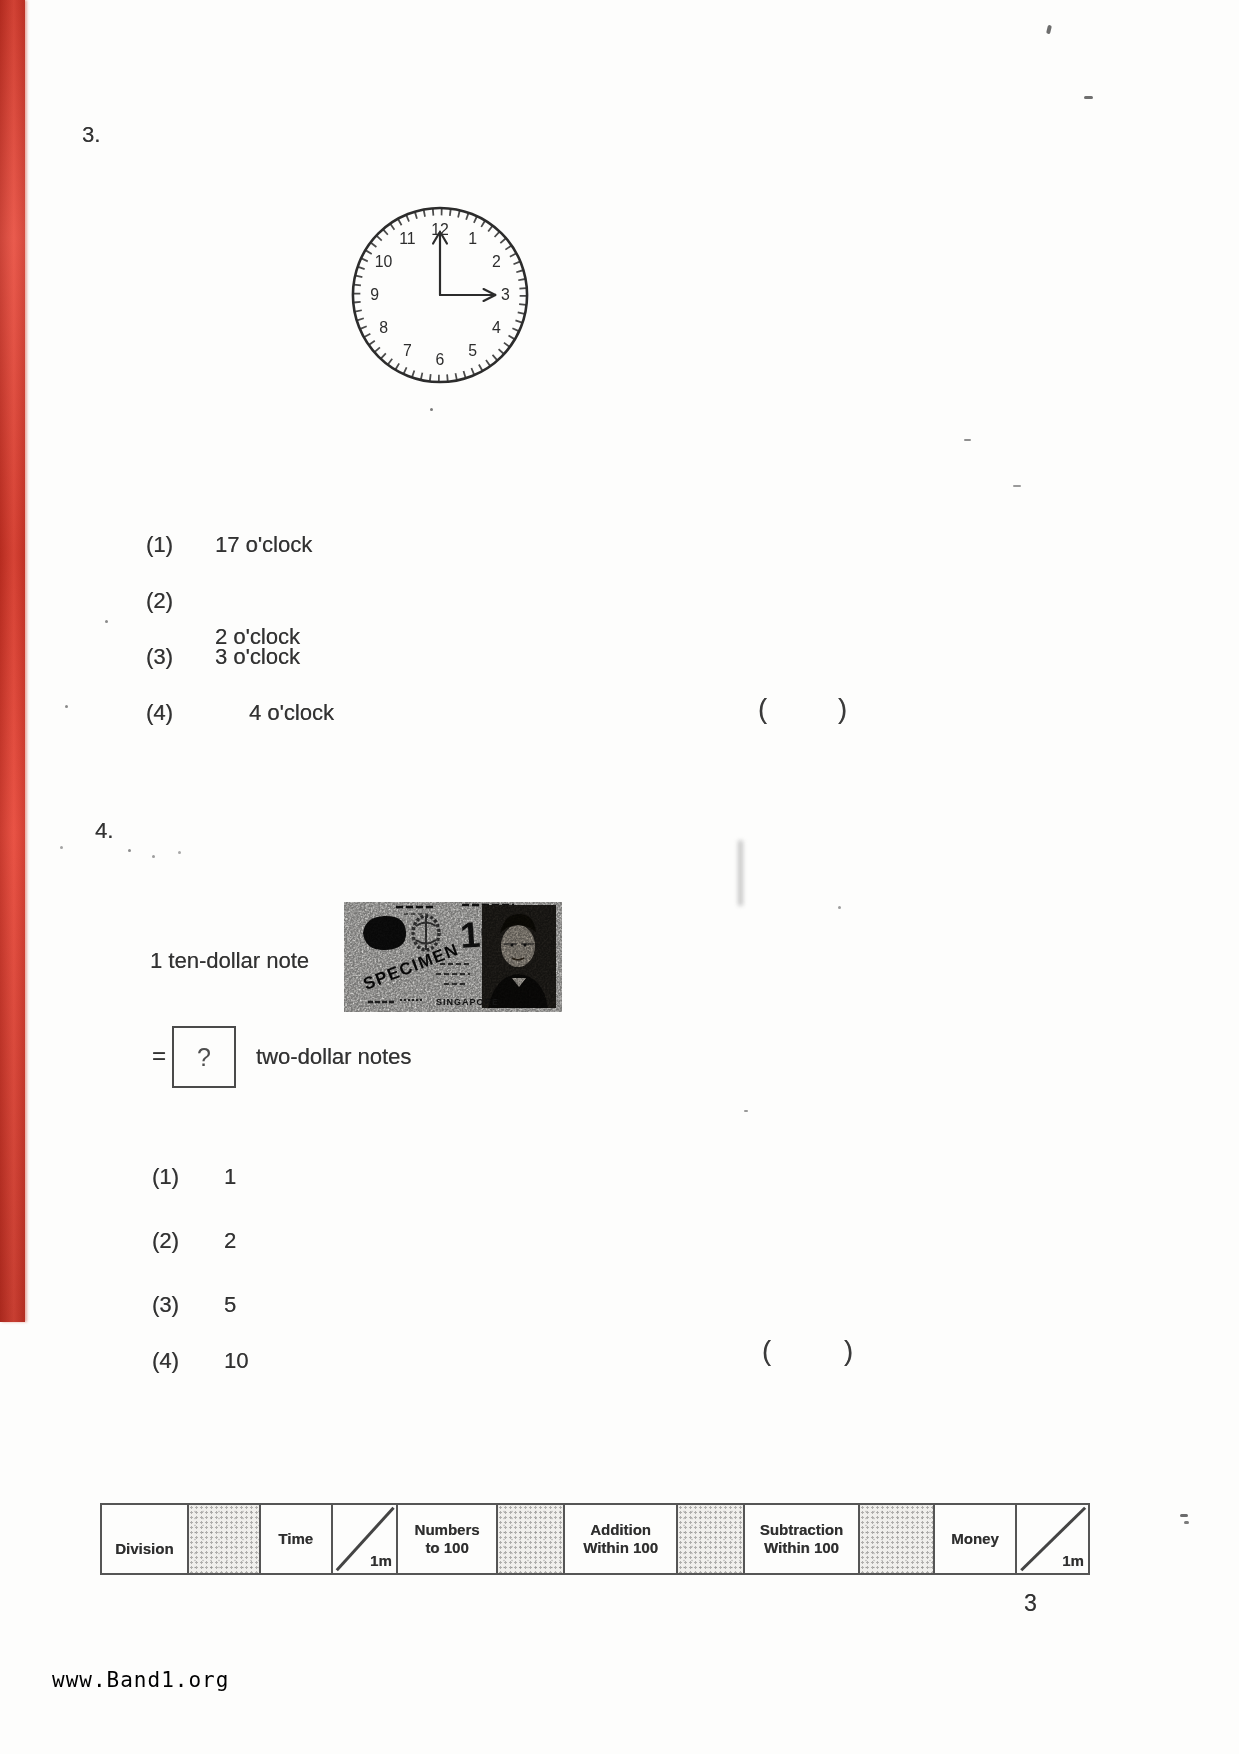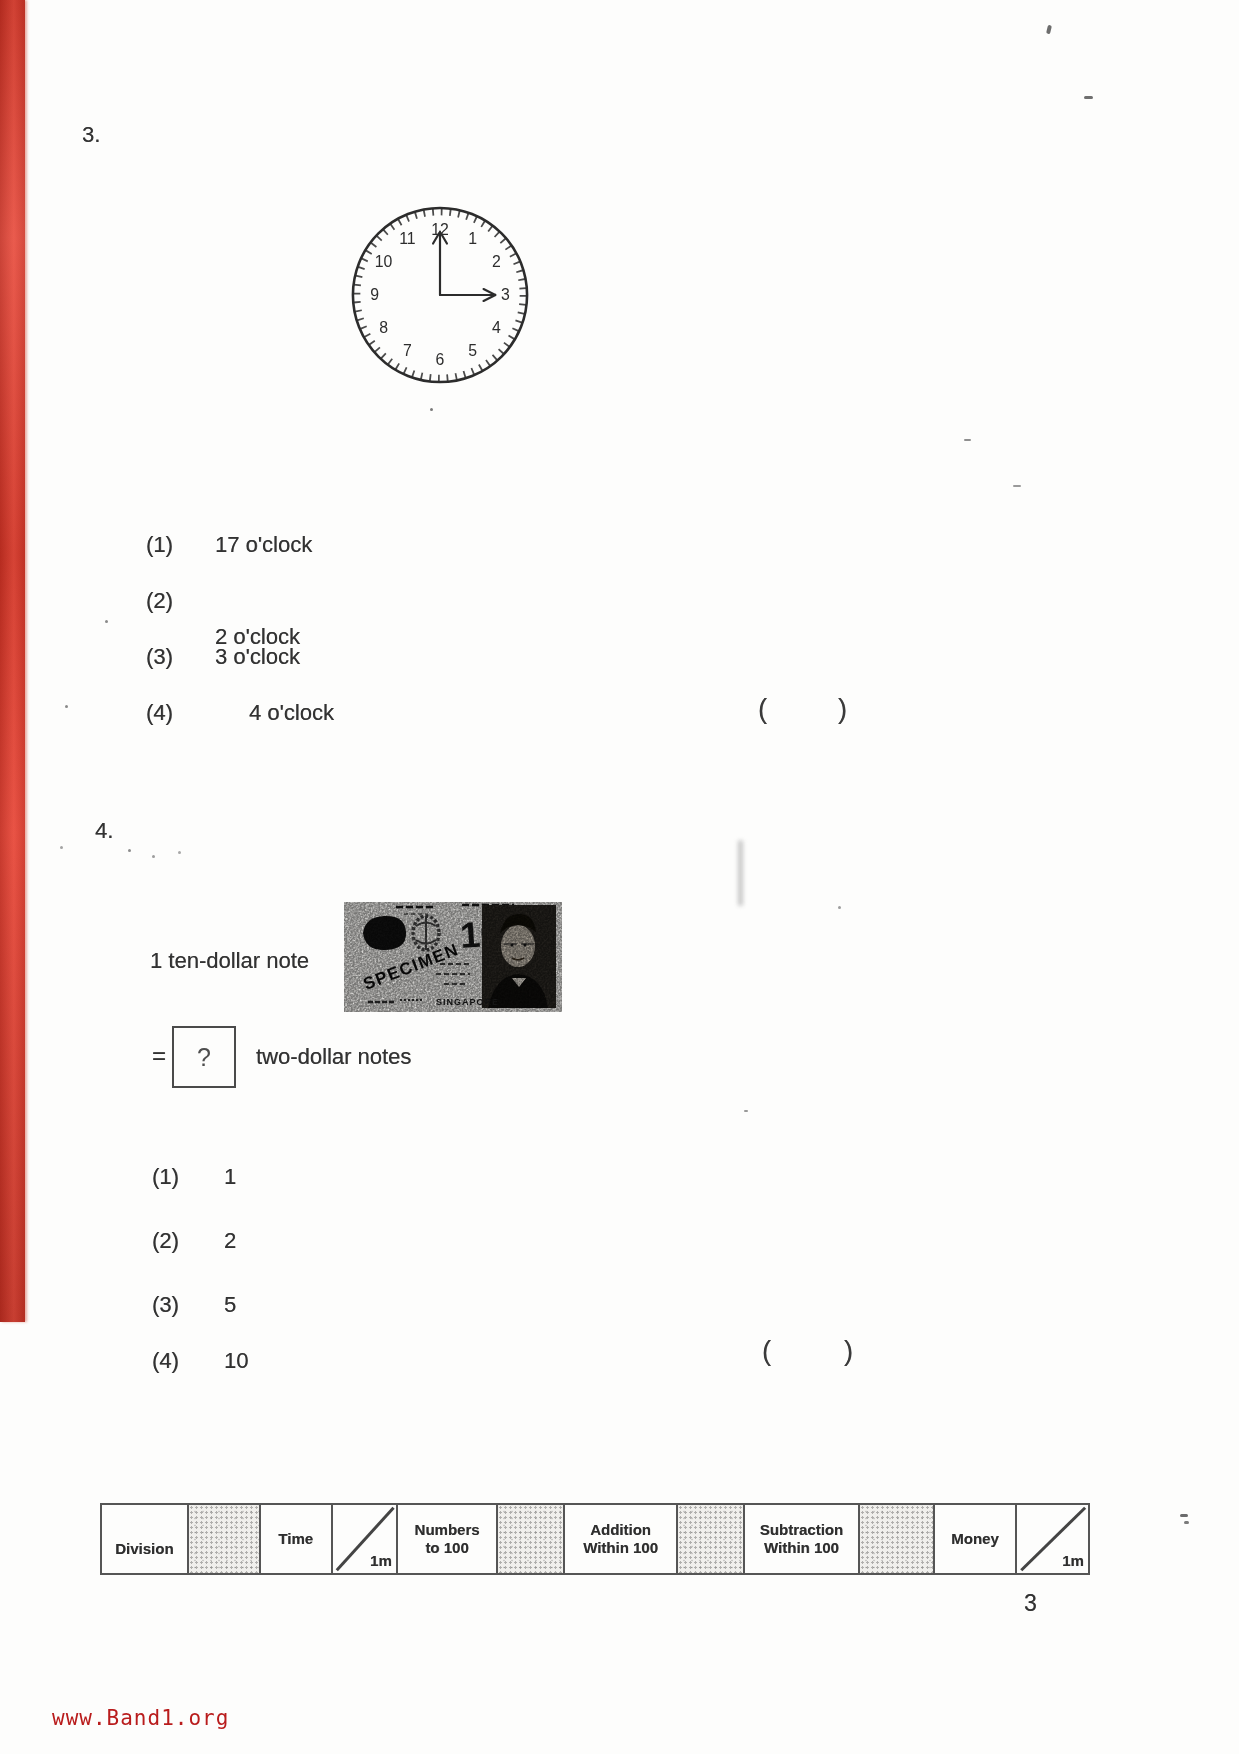--- a/index.html
+++ b/index.html
@@ -61,22 +61,22 @@
       radial-gradient(rgba(70,70,70,.38) 1px,transparent 1.4px),
       radial-gradient(rgba(110,110,110,.30) 1px,transparent 1.3px);
     background-size:5px 5px,8px 7px;background-position:0 0,2px 3px;
   }
   .cell .diag{position:absolute;inset:0;width:100%;height:100%;}
   .cell .onem{position:absolute;right:4px;bottom:3px;font-size:15px;font-weight:bold;}
   .c0{flex-basis:8.6%;margin-top:20px;} .c1{flex-basis:7.3%;} .c2{flex-basis:7.3%;} .c3{flex-basis:6.6%;}
   .c4{flex-basis:10.2%;} .c5{flex-basis:6.8%;} .c6{flex-basis:11.4%;text-align:right;} .c7{flex-basis:6.8%;}
   .c8{flex-basis:11.7%;} .c9{flex-basis:7.6%;} .c10{flex-basis:8.3%;} .c11{flex-basis:7.4%;}
 
-  .watermark{position:absolute;left:52px;top:1706px;font-family:"DejaVu Sans Mono",monospace;
-             font-size:21px;color:#b91c1c;letter-spacing:1px;}
+  .watermark{position:absolute;left:52px;top:1668px;font-family:"DejaVu Sans Mono",monospace;
+             font-size:21px;color:#000000;letter-spacing:1px;}
 
   
   .speck{position:absolute;background:#8a8a8a;border-radius:2px;}
   .streak{position:absolute;left:738px;top:840px;width:5px;height:66px;background:#c6c6c6;
           filter:blur(2px);border-radius:3px;}
 </style>
 </head>
 <body>
 
 <div class="page">

